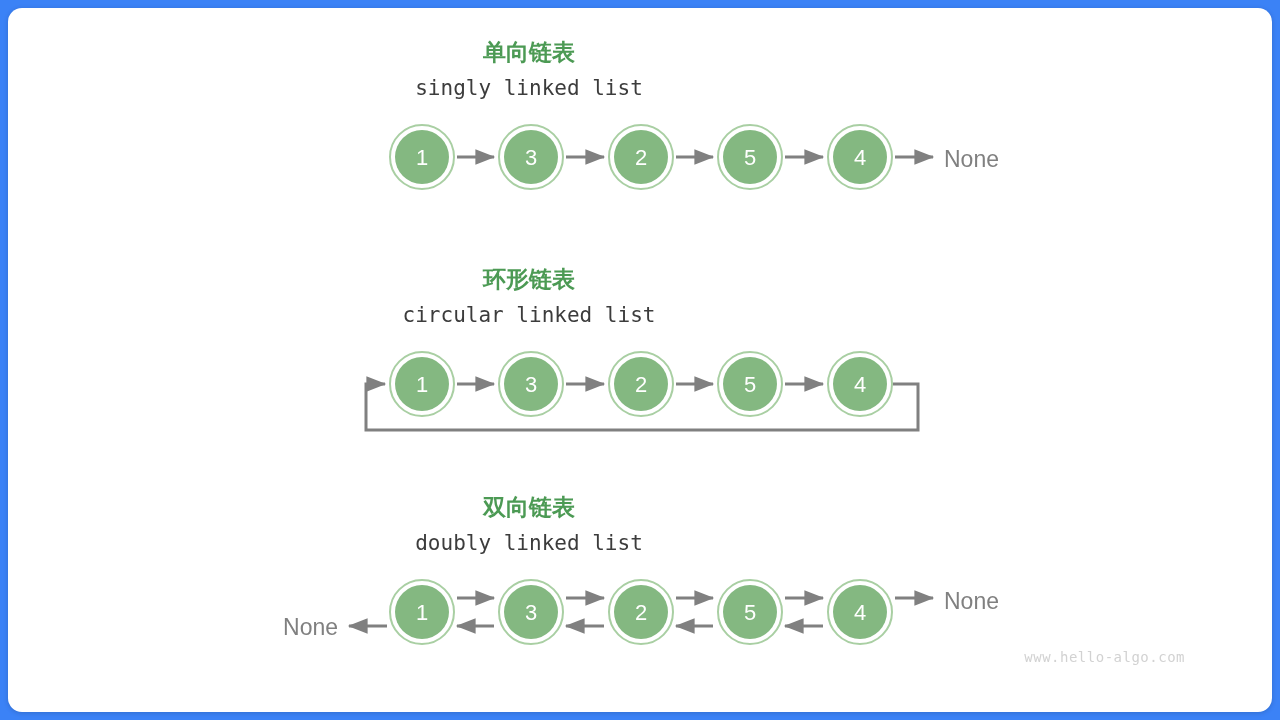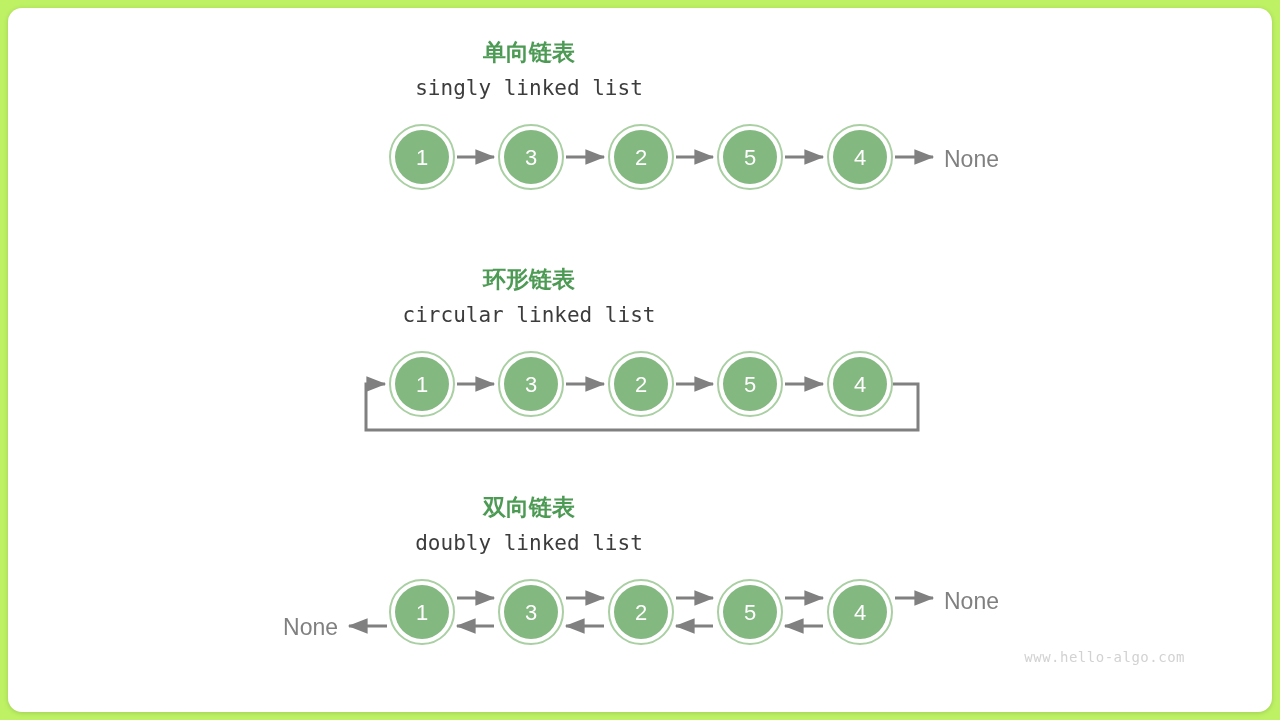--- a/index.html
+++ b/index.html
@@ -4,21 +4,21 @@
 <style>
   html, body {
     margin: 0;
     padding: 0;
     background: #ffffff;
   }
   #stage {
     position: relative;
     width: 1280px;
     height: 720px;
-    background: #bef264;
+    background: #3b82f6;
     overflow: hidden;
     font-family: "Liberation Sans", sans-serif;
   }
   #card {
     position: absolute;
     left: 8px;
     top: 8px;
     width: 1264px;
     height: 704px;
     background: #ffffff;

